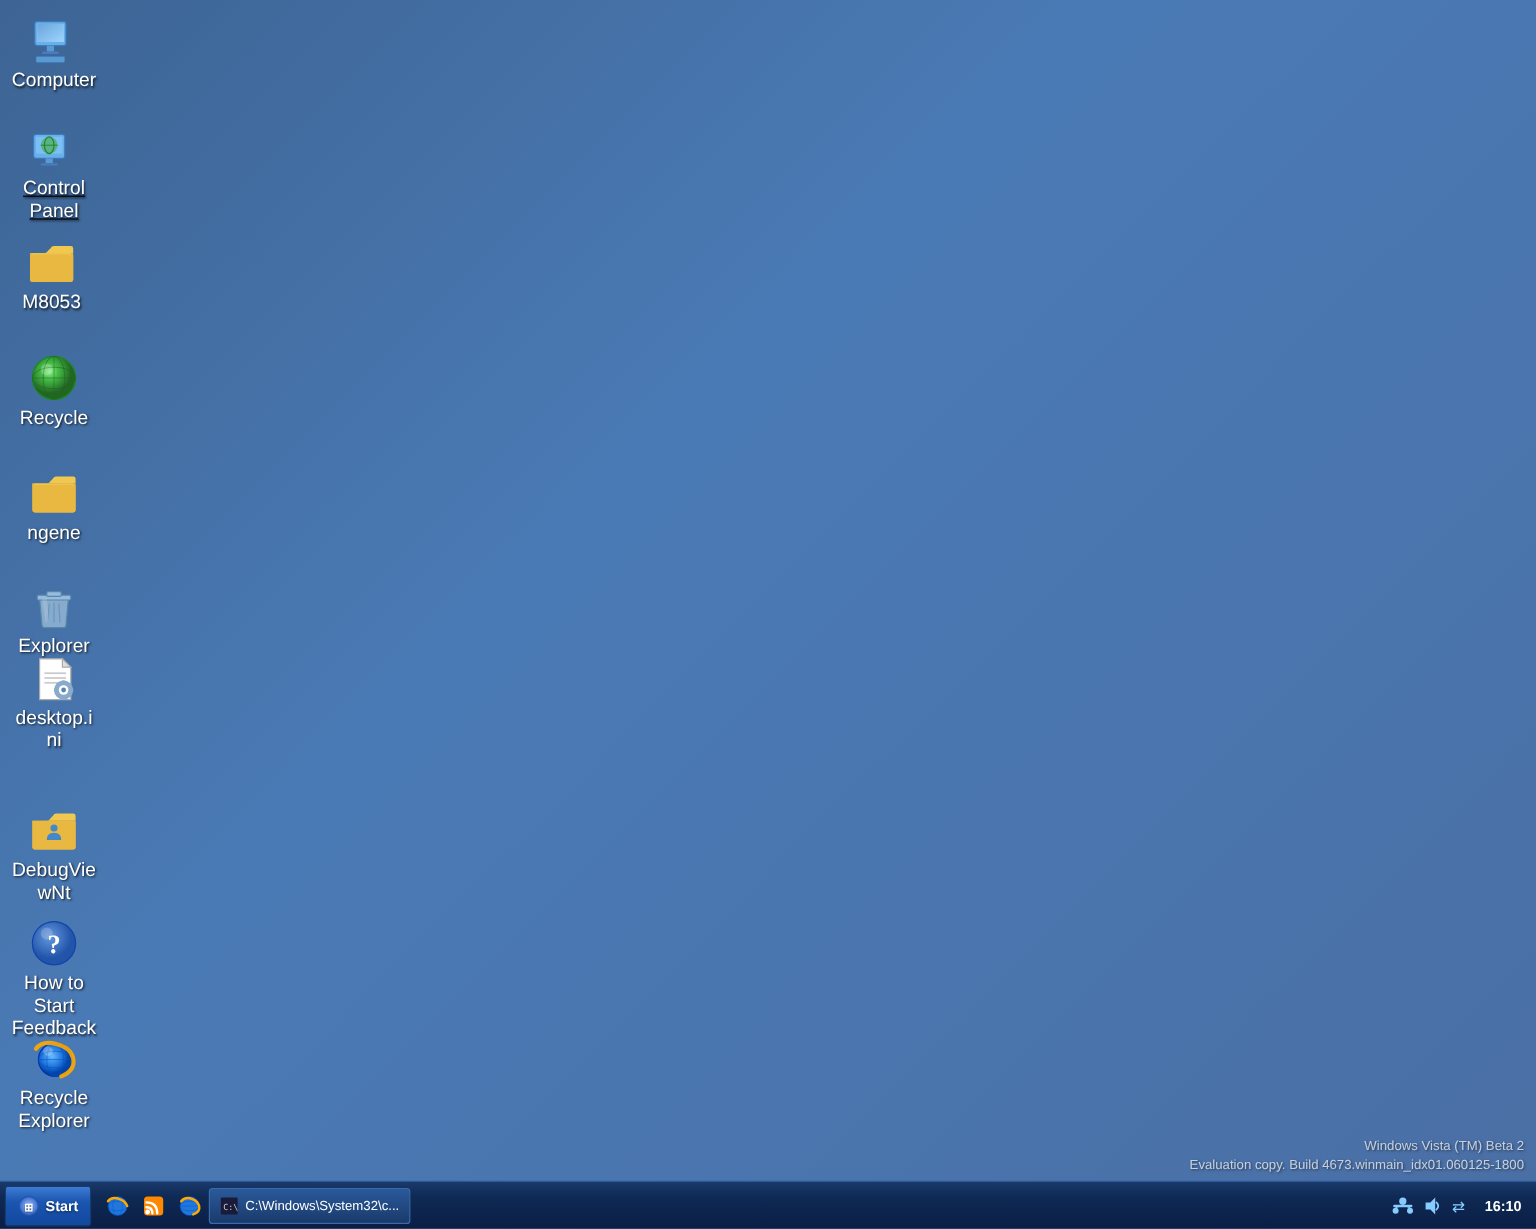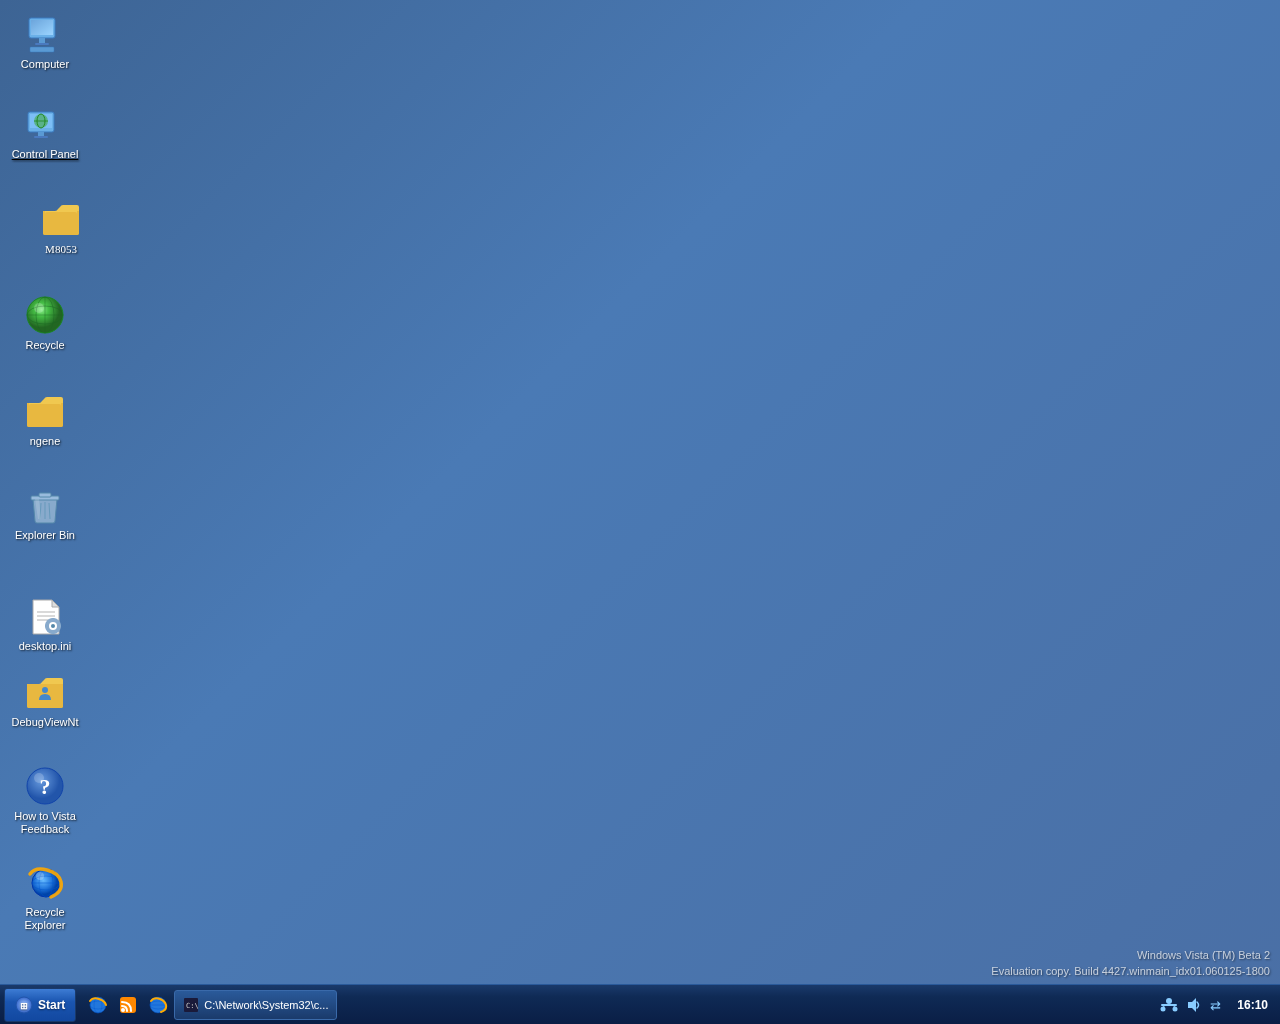--- a/index.html
+++ b/index.html
@@ -37,21 +37,21 @@
     .desktop-icon .icon-img {
       width: 40px;
       height: 40px;
       margin-bottom: 4px;
       display: flex;
       align-items: center;
       justify-content: center;
     }
     .desktop-icon .icon-label {
       color: white;
-      font-size: 11px;
+      font-size: 16px;
       text-align: center;
       text-shadow: 1px 1px 2px rgba(0,0,0,0.8);
       line-height: 1.2;
       word-wrap: break-word;
       width: 100%;
     }
 
     
     #taskbar {
       position: absolute;
@@ -219,21 +219,21 @@
         <ellipse cx="16" cy="17" rx="4" ry="7" fill="none" stroke="#228822" stroke-width="1"></ellipse>
         <line x1="9" y1="17" x2="23" y2="17" stroke="#228822" stroke-width="0.8"></line>
 
         <rect x="13" y="28" width="6" height="4" fill="#5a9ad4"></rect>
         <rect x="9" y="32" width="14" height="2" rx="1" fill="#4a7abf"></rect>
       </svg>
     </div>
     <div class="icon-label">Control Panel</div>
   </div>
 
-  <div class="desktop-icon" style="top:195px;left:21px;font-family:Liberation Serif, serif;">
+  <div class="desktop-icon" style="top:195px;left:3px;">
     <div class="icon-img">
       <svg width="40" height="36" viewBox="0 0 40 36">
         <path d="M2,10 L2,32 Q2,34 4,34 L36,34 Q38,34 38,32 L38,12 Q38,10 36,10 Z" fill="#e8b840"></path>
         <path d="M2,10 L14,10 Q16,10 17,8 L19,6 Q20,4 22,4 L36,4 Q38,4 38,6 L38,10 Z" fill="#f0c850"></path>
         <path d="M2,10 L38,10 L38,32 Q38,34 36,34 L4,34 Q2,34 2,32 Z" fill="#e8b840"></path>
 
         <path d="M4,10 L36,10 L36,13 Q36,11 34,11 L6,11 Q4,11 4,13 Z" fill="#f8d860" opacity="0.5"></path>
       </svg>
     </div>
     <div class="icon-label">M8053</div>
@@ -289,21 +289,21 @@
         <rect x="6" y="11" width="28" height="4" rx="1" fill="#99bbdd" stroke="#5588aa" stroke-width="1"></rect>
 
         <rect x="14" y="8" width="12" height="4" rx="1" fill="#99bbdd" stroke="#5588aa" stroke-width="1"></rect>
 
         <path d="M10,14 L14,14 L16,34 L13,34 Z" fill="white" opacity="0.15"></path>
       </svg>
     </div>
     <div class="icon-label">Explorer Bin</div>
   </div>
 
-  <div class="desktop-icon" style="top:592px;left:5px;">
+  <div class="desktop-icon" style="top:541px;left:5px;">
     <div class="icon-img">
       <svg width="40" height="40" viewBox="0 0 40 40">
 
         <path d="M8,4 L27,4 L34,11 L34,38 L8,38 Z" fill="white" stroke="#aaa" stroke-width="1"></path>
 
         <path d="M27,4 L27,11 L34,11 Z" fill="#ddd" stroke="#aaa" stroke-width="1"></path>
 
         <line x1="12" y1="16" x2="30" y2="16" stroke="#ccc" stroke-width="1.5"></line>
         <line x1="12" y1="20" x2="30" y2="20" stroke="#ccc" stroke-width="1.5"></line>
         <line x1="12" y1="24" x2="25" y2="24" stroke="#ccc" stroke-width="1.5"></line>
@@ -345,21 +345,21 @@
             <stop offset="100%" stop-color="#2255aa"></stop>
           </radialGradient>
         </defs>
         <circle cx="20" cy="20" r="18" fill="url(#helpGrad)" stroke="#1144aa" stroke-width="1"></circle>
 
         <text x="20" y="28" text-anchor="middle" font-size="22" font-weight="bold" fill="white" font-family="serif">?</text>
 
         <circle cx="14" cy="12" r="5" fill="white" opacity="0.2"></circle>
       </svg>
     </div>
-    <div class="icon-label">How to Vista Feedback</div>
+    <div class="icon-label">How to Start Feedback</div>
   </div>
 
   <div class="desktop-icon" style="top:858px;left:5px;">
     <div class="icon-img">
       <svg width="40" height="40" viewBox="0 0 40 40">
         <defs>
           <radialGradient id="ieGrad" cx="40%" cy="40%">
             <stop offset="0%" stop-color="#66bbff"></stop>
             <stop offset="60%" stop-color="#2277dd"></stop>
             <stop offset="100%" stop-color="#0044aa"></stop>
@@ -378,21 +378,21 @@
         <circle cx="15" cy="14" r="4" fill="white" opacity="0.25"></circle>
       </svg>
     </div>
     <div class="icon-label">Recycle Explorer</div>
   </div>
 
 </div>
 
 <div id="vista-watermark">
   <div>Windows Vista (TM) Beta 2</div>
-  <div>Evaluation copy. Build 4427.winmain_idx01.060125-1800</div>
+  <div>Evaluation copy. Build 4673.winmain_idx01.060125-1800</div>
 </div>
 
 <div id="taskbar">
 
   <div id="start-button">
     <div class="start-logo">
       <svg width="18" height="18" viewBox="0 0 18 18">
         <defs>
           <radialGradient id="startGrad" cx="50%" cy="50%">
             <stop offset="0%" stop-color="#aaccff"></stop>
@@ -433,21 +433,21 @@
     </div>
   </div>
 
   <div class="taskbar-task">
     <div class="taskbar-task-icon">
       <svg width="16" height="16" viewBox="0 0 16 16">
         <rect x="1" y="1" width="14" height="14" rx="1" fill="#1a1a3a"></rect>
         <text x="3" y="11" font-size="7" fill="#cccccc" font-family="monospace">C:\</text>
       </svg>
     </div>
-    <span>C:\Network\System32\c...</span>
+    <span>C:\Windows\System32\c...</span>
   </div>
 
   <div id="system-tray">
 
     <div class="tray-icon">
       <svg width="18" height="18" viewBox="0 0 18 18">
         <rect x="1" y="8" width="16" height="2" fill="#88ccff" rx="1"></rect>
         <circle cx="9" cy="5" r="3" fill="#88ccff"></circle>
         <circle cx="3" cy="13" r="2.5" fill="#88ccff"></circle>
         <circle cx="15" cy="13" r="2.5" fill="#88ccff"></circle>

